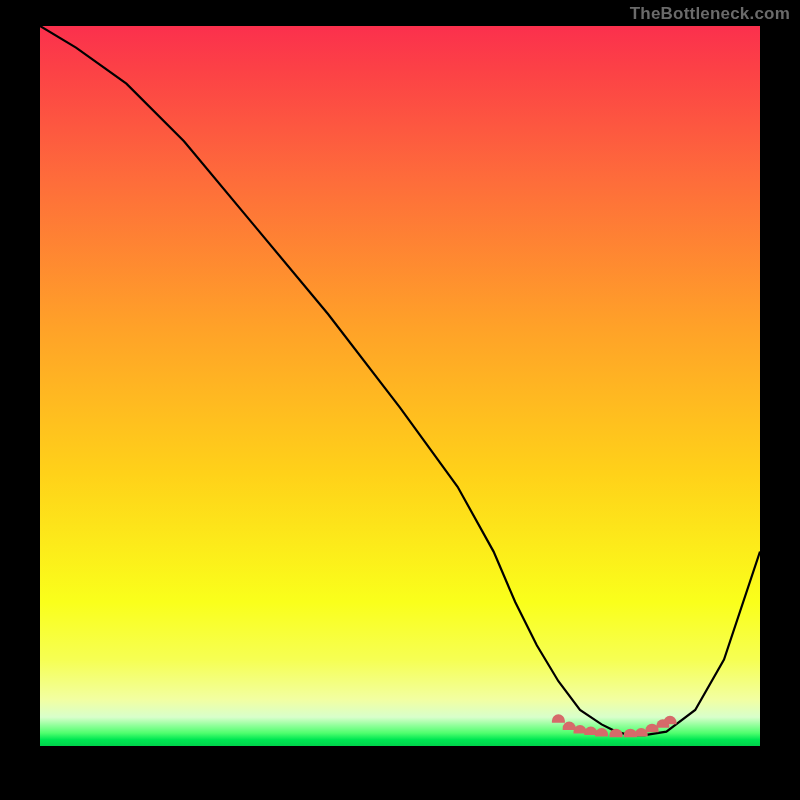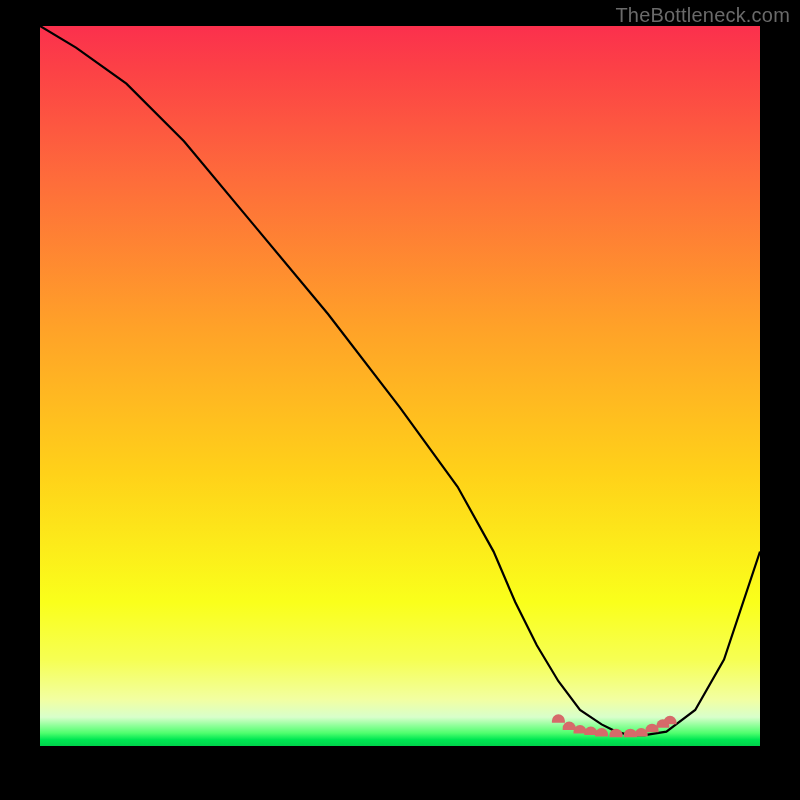--- a/index.html
+++ b/index.html
@@ -9,22 +9,22 @@
     width: 800px;
     height: 800px;
     position: relative;
     font-family: Arial, Helvetica, sans-serif;
   }
   .watermark {
     position: absolute;
     top: 4px;
     right: 10px;
     color: #6a6a6a;
-    font-size: 20px;
-    font-weight: 400;
+    font-size: 17px;
+    font-weight: 700;
     z-index: 10;
     letter-spacing: 0.2px;
   }
   .plot-area {
     position: absolute;
     left: 40px;
     top: 26px;
     width: 720px;
     height: 720px;
     background: #000;

